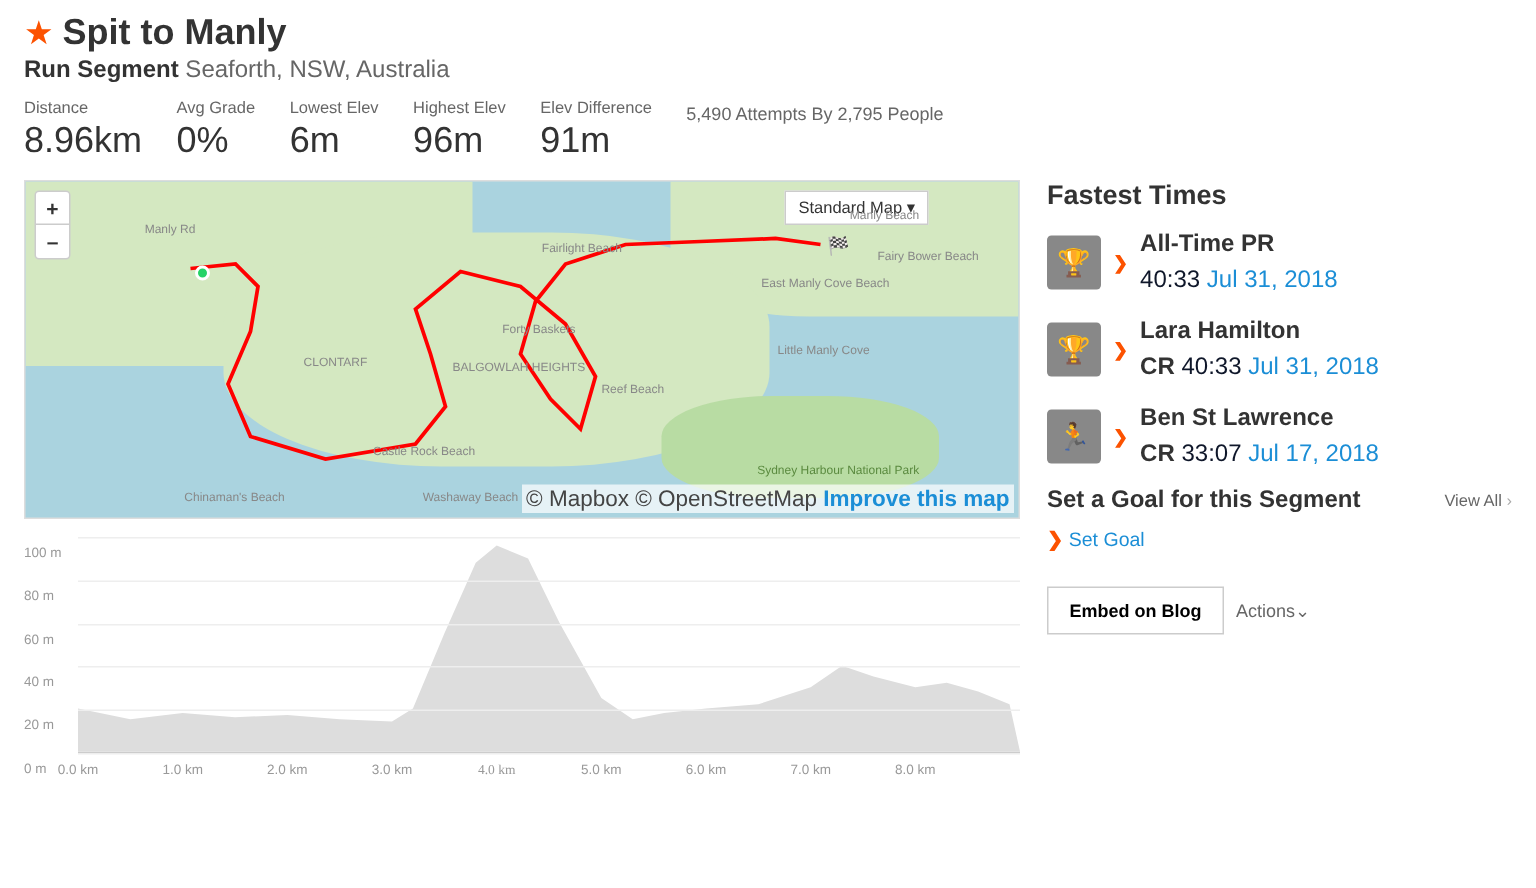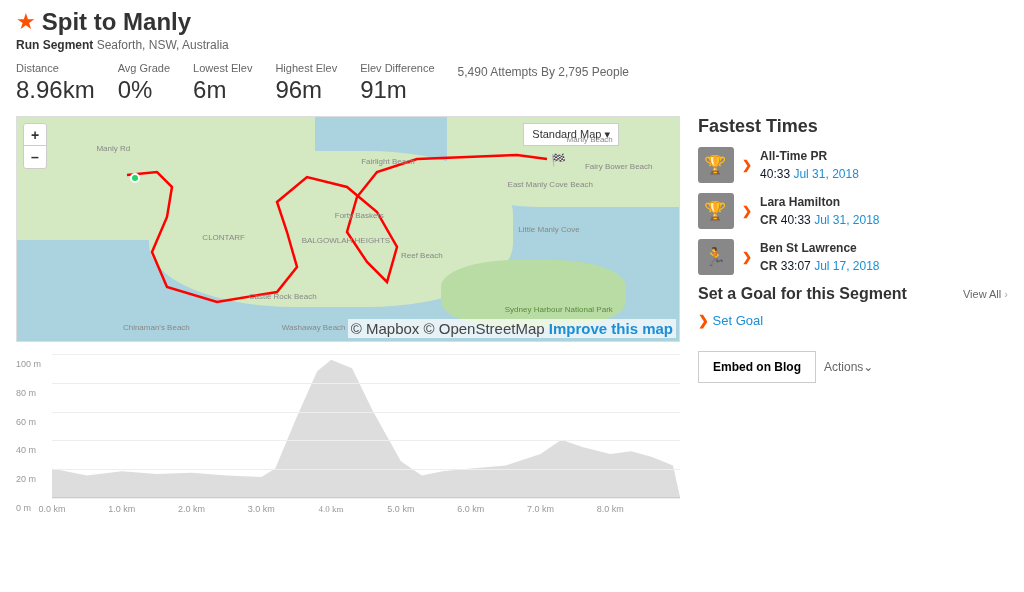--- a/index.html
+++ b/index.html
@@ -1,20 +1,20 @@
 <!DOCTYPE html>
 <html><head>
 <meta charset="utf-8">
 <style>
 *{box-sizing:border-box;margin:0;padding:0;font-family:-apple-system,BlinkMacSystemFont,"Segoe UI",Helvetica,Arial,sans-serif}
 body{background:#fff;color:#333;width:1024px;height:592px;padding:8px 16px}
 .header{display:flex;align-items:center;gap:6px}
 .star{color:#fc5200;font-size:22px}
 h1{font-size:24px;font-weight:700}
-.sub{font-size:12px;color:#666;margin-top:2px}
+.sub{font-size:16px;color:#666;margin-top:2px}
 .sub b{color:#333;font-weight:700}
 .stats{display:flex;gap:23px;margin-top:10px}
 .stat{display:flex;flex-direction:column}
 .stat-label{font-size:11px;color:#666}
 .stat-val{font-size:24px;font-weight:400;color:#333;margin-top:2px}
 .attempts{font-size:12px;color:#666;margin-top:3px}
 .content{display:flex;gap:18px;margin-top:12px}
 .left{flex:1}
 .right{width:310px}
 .map{position:relative;height:226px;background:#aad3df;border:1px solid #ddd;overflow:hidden}
@@ -36,21 +36,21 @@
 .maplabel{position:absolute;font-size:8px;color:#888}
 .elev{height:160px;margin-top:12px;position:relative}
 .elev-chart{position:absolute;left:36px;bottom:16px;top:0;right:0;border-bottom:1px solid #ccc}
 .ytick{position:absolute;left:0;font-size:9px;color:#999;transform:translateY(50%)}
 .xtick{position:absolute;bottom:0;font-size:9px;color:#999;transform:translateX(-50%)}
 .gridline{position:absolute;left:36px;right:0;border-top:1px solid #eee}
 h2{font-size:18px;font-weight:700;margin-bottom:10px}
 .record{display:flex;align-items:center;gap:8px;margin-bottom:10px}
 .avatar{width:36px;height:36px;background:#888;border-radius:3px;display:flex;align-items:center;justify-content:center;font-size:18px;color:#fff}
 .chev{color:#fc5200;font-weight:bold;font-size:12px}
-.rec-text{font-size:12px;line-height:1.5}
+.rec-text{font-size:16px;line-height:1.5}
 .rec-text .name{color:#333}
 .rec-text .time{color:#0f172a}
 .rec-text .date{color:#1b8ed6}
 .rec-text b{font-weight:700}
 .btn-primary{background:#fc5200;color:#fff;border:none;width:100%;padding:10px;font-size:13px;font-weight:600;cursor:pointer;margin-top:6px}
 .goal-head{display:flex;align-items:center;justify-content:space-between;margin-bottom:8px}
 .goal-head h3{font-size:16px;font-weight:700}
 .viewall{font-size:11px;color:#666;cursor:pointer}
 .viewall::after{content:" ›";color:#aaa}
 .setgoal{color:#1b8ed6;font-size:13px;cursor:pointer}

